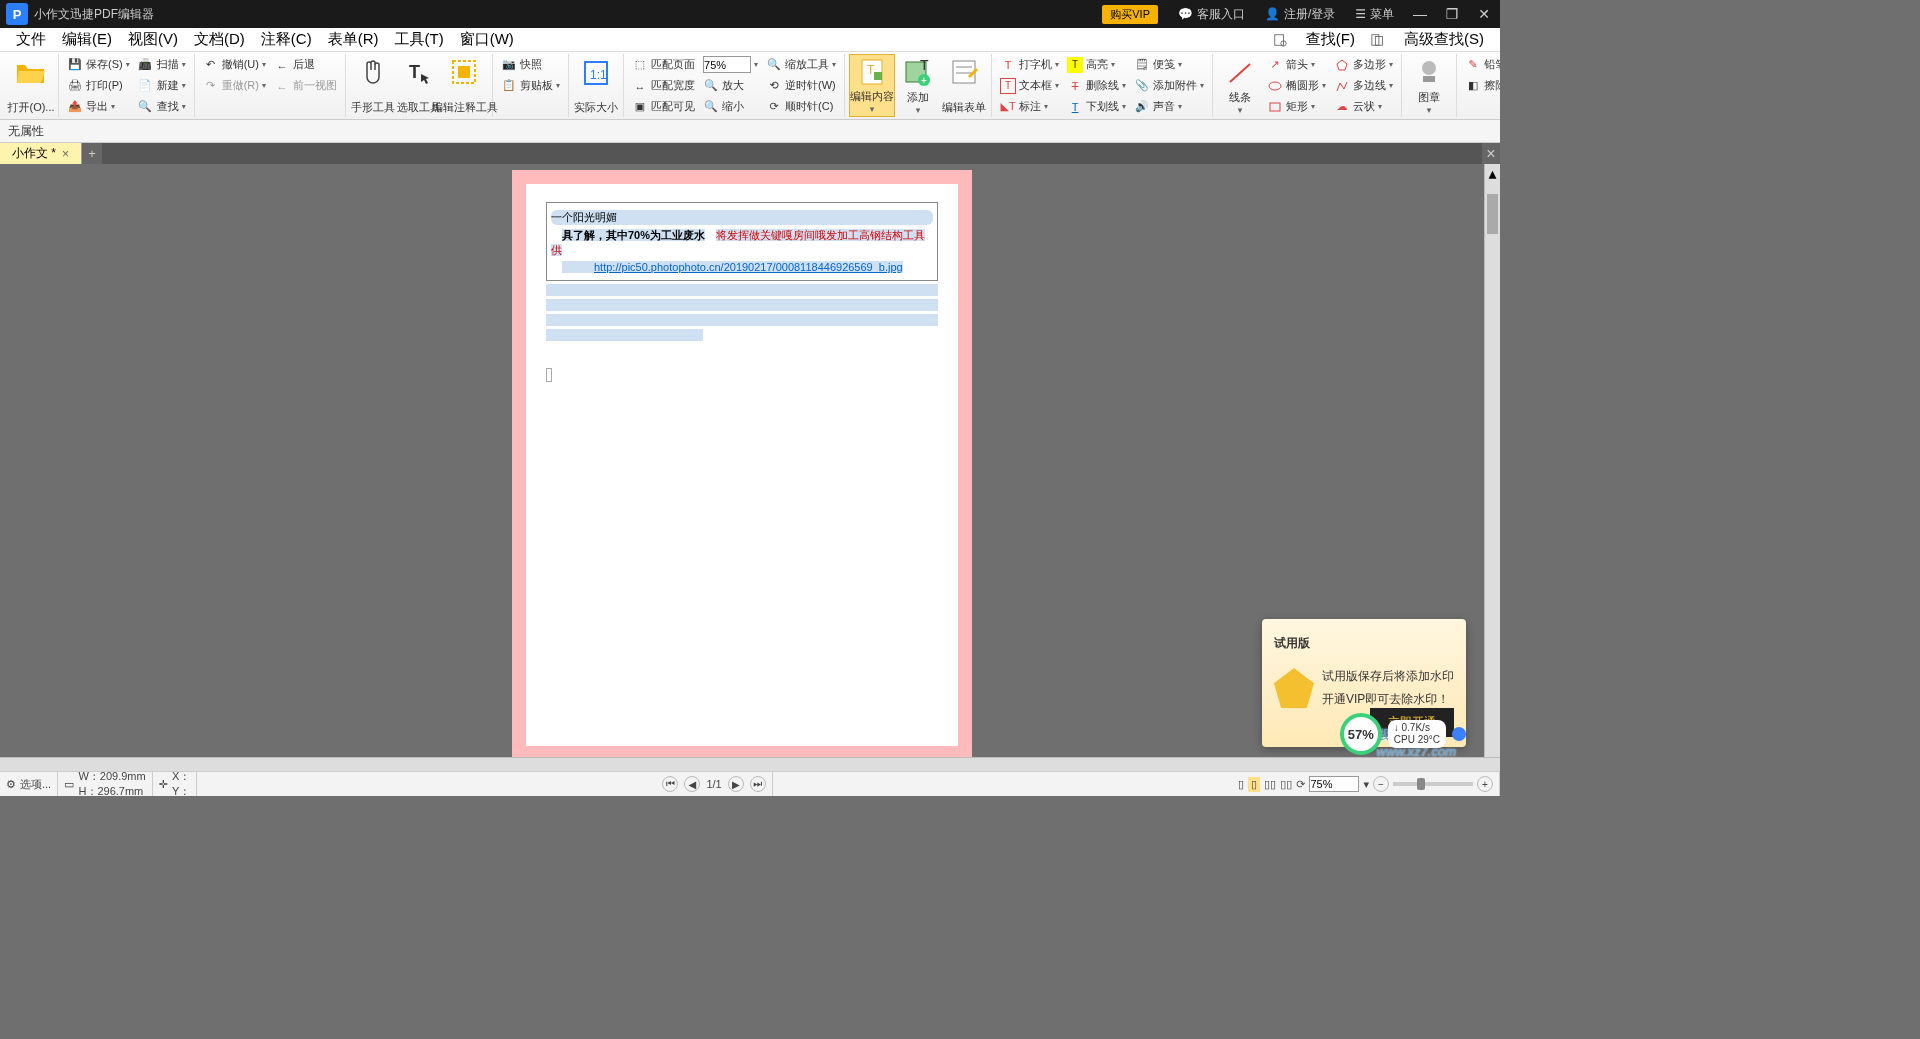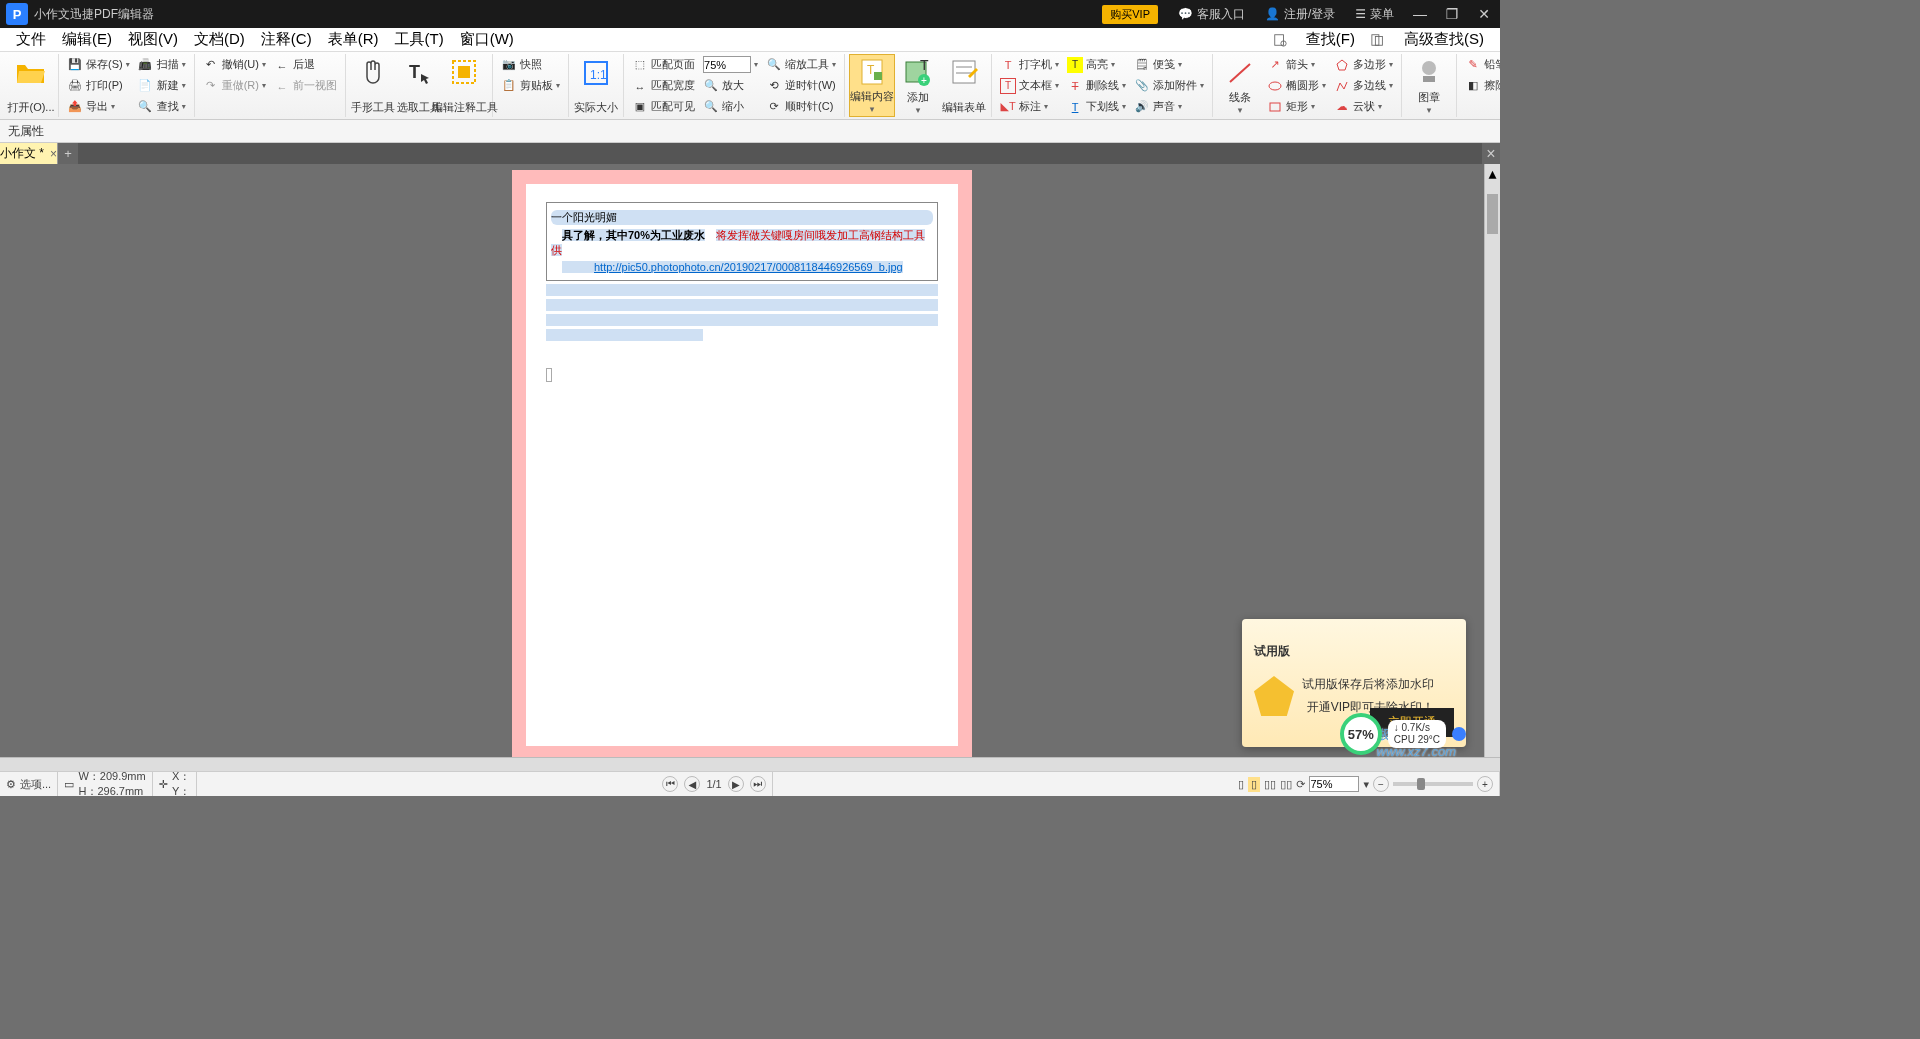--- a/index.html
+++ b/index.html
@@ -29,43 +29,43 @@
 .ribbon .col { display: flex; flex-direction: column; justify-content: space-around; padding: 0 1px; }
 .ribbon .sitem { display: flex; align-items: center; gap: 3px; padding: 1px 3px; height: 20px; white-space: nowrap; }
 .ribbon .sitem .sicon { width: 16px; height: 16px; display: flex; align-items: center; justify-content: center; }
 .ribbon .sitem .drop { font-size: 8px; color: #666; }
 .ribbon .dis { color: #999; }
 .zoominput { width: 48px; height: 17px; font-size: 11px; border: 1px solid #999; background: #fff; }
 
 .propbar { height: 23px; background: #f5f5f5; border-bottom: 1px solid #ccc; font-size: 12px; padding: 3px 8px; color: #333; }
 
 .tabbar { height: 21px; background: #555; display: flex; align-items: stretch; }
-.tab { background: #fff3b0; border-right: 1px solid #999; display: flex; align-items: center; padding: 0 0; font-size: 12px; gap: 6px; }
+.tab { background: #fff3b0; border-right: 1px solid #999; display: flex; align-items: center; padding: 0 12px; font-size: 12px; gap: 6px; }
 .tab .close { font-size: 12px; color: #666; }
 .tabadd { width: 20px; background: #666; color: #ccc; display: flex; align-items: center; justify-content: center; font-size: 13px; }
 .tabclose-all { margin-left: auto; width: 18px; background: #666; color: #ccc; display: flex; align-items: center; justify-content: center; }
 
 .work { position: relative; height: 593px; background: #6f6f6f; display: flex; }
 .canvas { flex: 1; position: relative; overflow: hidden; }
 .page { position: absolute; left: 50%; transform: translateX(-50%); top: 6px; width: 460px; height: 590px; background: #fbb; padding: 14px; }
 .page-inner { background: #fff; width: 100%; height: 100%; padding: 18px 20px; }
 .page-inner h2 { font-size: 18px; margin-bottom: 10px; }
 .editbox { border: 1px solid #888; padding: 4px; background: #fff; }
 .sel { background: #cfe0f3; margin-left: 11px; }
 .line { font-size: 11px; margin: 3px 0; border-radius: 6px; }
 .red { color: #d40000; }
 .link { color: #0066cc; text-decoration: underline; padding-left: 32px; }
 .blockline { height: 12px; background: #cfe0f3; margin: 3px 0; }
 .cursor { display: inline-block; width: 6px; height: 14px; border: 1px solid #aaa; }
 .vscroll { width: 16px; background: #ddd; border-left:1px solid #bbb; }
 .vscroll .thumb { background:#aaa; height:40px; margin:16px 2px 0; }
 
-.promo { position: absolute; right: 18px; bottom: 10px; width: 224px; height: 128px; background: linear-gradient(#fff7e0,#ffe9b5); border-radius: 4px; box-shadow: 0 2px 8px rgba(0,0,0,.3); padding: 24px 12px; font-size: 12px; color: #333; }
+.promo { position: absolute; right: 18px; bottom: 10px; width: 204px; height: 128px; background: linear-gradient(#fff7e0,#ffe9b5); border-radius: 4px; box-shadow: 0 2px 8px rgba(0,0,0,.3); padding: 16px 12px; font-size: 12px; color: #333; }
 .promo .pt { font-weight: bold; margin-bottom: 14px; }
-.promo .pline { margin: 16px 0; display:flex; gap:8px;text-align:right; }
+.promo .pline { margin: 16px 0; display:flex; gap:8px; }
 .promo .pbtn { position: absolute; right: 12px; bottom: 10px; background: #222; color: #f5c030; padding: 6px 18px; font-size: 12px; }
 .promo .badge { width:40px; height:40px; background:#f5c030; display:inline-block; clip-path: polygon(50% 0,100% 38%,82% 100%,18% 100%,0 38%); }
 
 .sysmon { position: absolute; right: 18px; bottom: 2px; z-index: 10; display: flex; align-items: center; gap: 6px; }
 .sysmon .circ { width: 42px; height: 42px; border-radius: 50%; border: 4px solid #3ad17a; background: #fff; display: flex; align-items: center; justify-content: center; font-size: 13px; font-weight: bold; color: #333; }
 .sysmon .stats { background: #fff; border-radius: 8px; padding: 2px 6px; font-size: 10px; color: #333; line-height: 1.2; }
 .sysmon .dot { width: 14px; height: 14px; border-radius: 50%; background: #3a7fff; }
 
 .wm { position:absolute; right:28px; bottom:-2px; color:#5aa0d6; font-size:13px; font-style:italic; text-shadow:0 0 2px #fff; }
 

